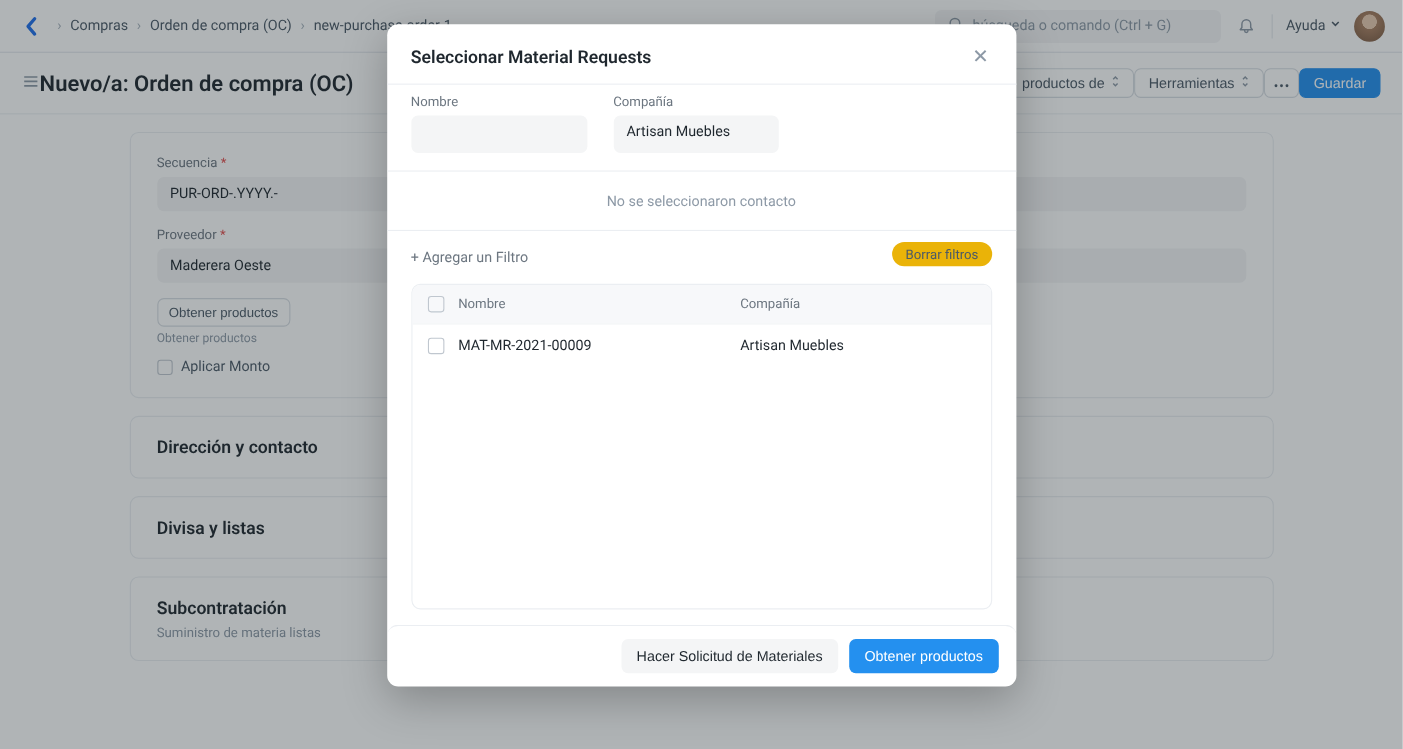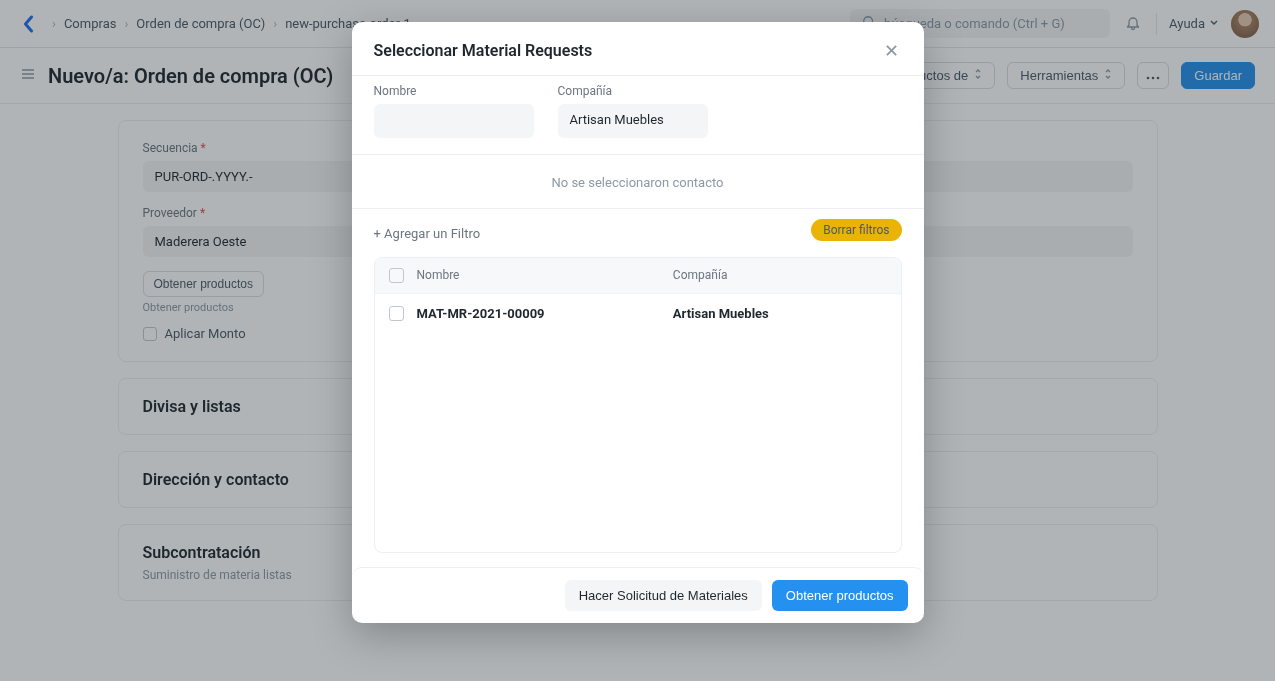--- a/index.html
+++ b/index.html
@@ -49,21 +49,21 @@
     .topbar-divider { width:1px; height:22px; background:#e3e8ed; }
     .help { display:flex; align-items:center; gap:4px; color:#4c5a67; cursor:pointer; font-size:13px;}
     .avatar {
       width: 28px; height:28px; border-radius:50%; background: linear-gradient(135deg,#c5a088,#8a6a55);
       display:flex;align-items:center;justify-content:center;color:#fff;font-size:12px;
       background-image: radial-gradient(circle at 50% 35%, #e8c9b0 28%, #a67d5f 30%, #7a5942 100%);
     }
     
     .page-header {
       padding: 14px 20px;
-      display:flex; align-items:center; gap:12px;
+      display:flex; align-items:center; 
       border-bottom: 1px solid #ebeff3;
     }
     .menu-icon { color:#8d99a6; }
     .page-title { font-size: 20px; font-weight: 600; color:#1f272e; flex:1; }
     .hdr-btn {
       border: 1px solid #d8dde3;
       background: #fff;
       border-radius: 6px;
       padding: 5px 12px;
       font-size: 13px;
@@ -150,21 +150,21 @@
     }
     .table {
       border:1px solid #ebeef2; border-radius:8px; overflow:hidden;
       margin-top: 2px;
       height: 296px;
     }
     .thead { display:flex; background:#f7f8fa; padding:10px 14px; font-size:12px; color:#6c7680;}
     .th-check { width:28px; }
     .th-name { flex:1.2; }
     .th-comp { flex:1; }
-    .trow { display:flex; padding:12px 14px; font-size:13px; color:#1f272e; border-top:1px solid #f1f3f5;font-weight:bold;}
+    .trow { display:flex; padding:12px 14px; font-size:13px; color:#1f272e; border-top:1px solid #f1f3f5;}
     .cb2 { width:15px;height:15px;border:1.5px solid #c0c7cf;border-radius:3px; }
     .modal-foot {
       border-top:1px solid #ebeef2;
       padding: 12px 16px;
       display:flex; justify-content:flex-end; gap:10px;border-radius:10px;
     }
     .foot-btn {
       border:none; border-radius:6px; padding:8px 14px; font-size:13px; cursor:pointer;
     }
     .foot-btn.secondary { background:#f4f5f6; color:#1f272e; }
@@ -275,24 +275,24 @@
           <span>Obtener productos</span>
         </button>
         <div class="helper-text">Obtener productos</div>
         <div class="checkbox-row">
           <div class="cb"></div>
           <span>Aplicar Monto</span>
         </div>
       </div>
 
       <div class="section-card">
+        <div class="section-title">Dirección y contacto</div>
+      </div>
+      <div class="section-card">
         <div class="section-title">Divisa y listas</div>
-      </div>
-      <div class="section-card">
-        <div class="section-title">Dirección y contacto</div>
       </div>
       <div class="section-card">
         <div class="section-title">Subcontratación</div>
         <div class="section-sub">Suministro de materia listas</div>
       </div>
     </div>
   </div>
 </div>
 
 <div class="overlay">

